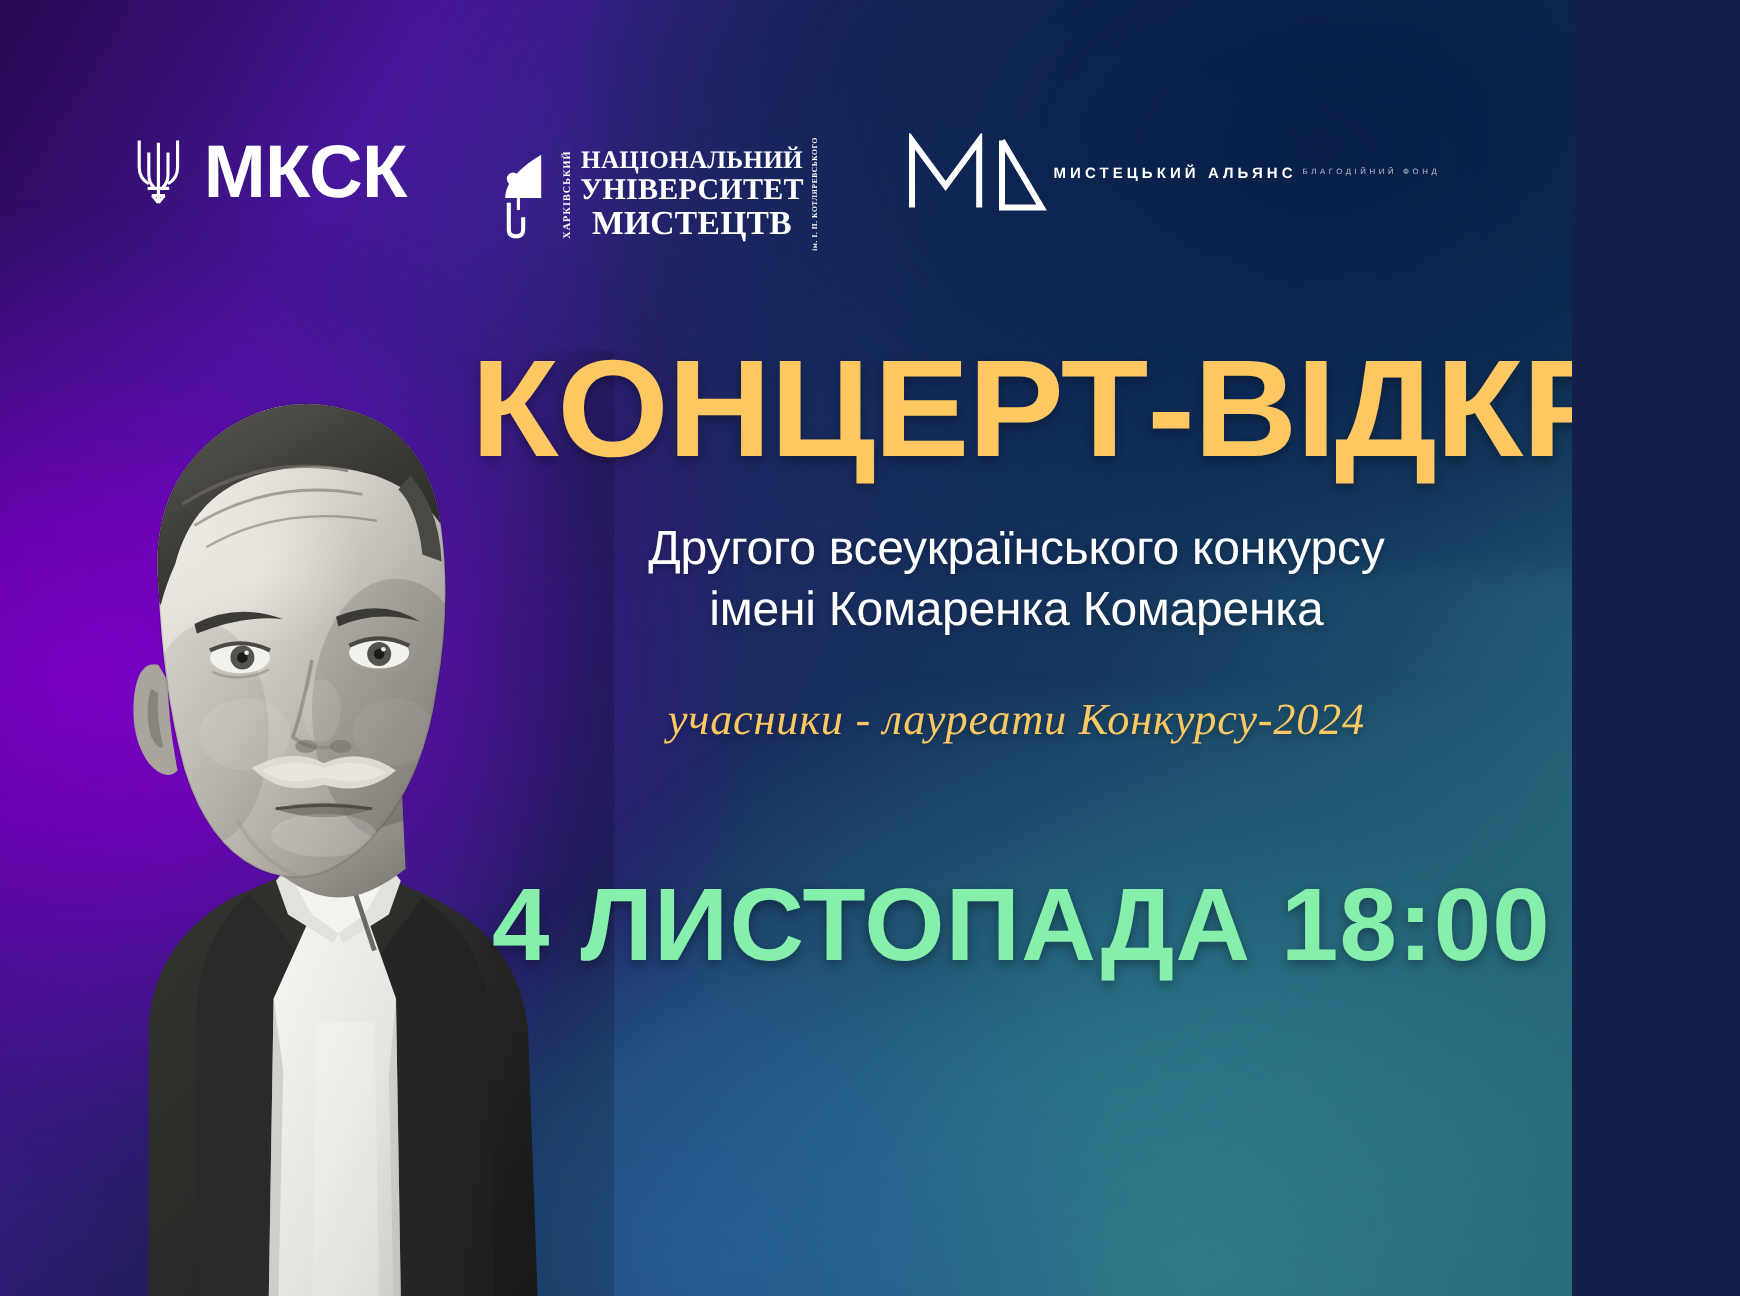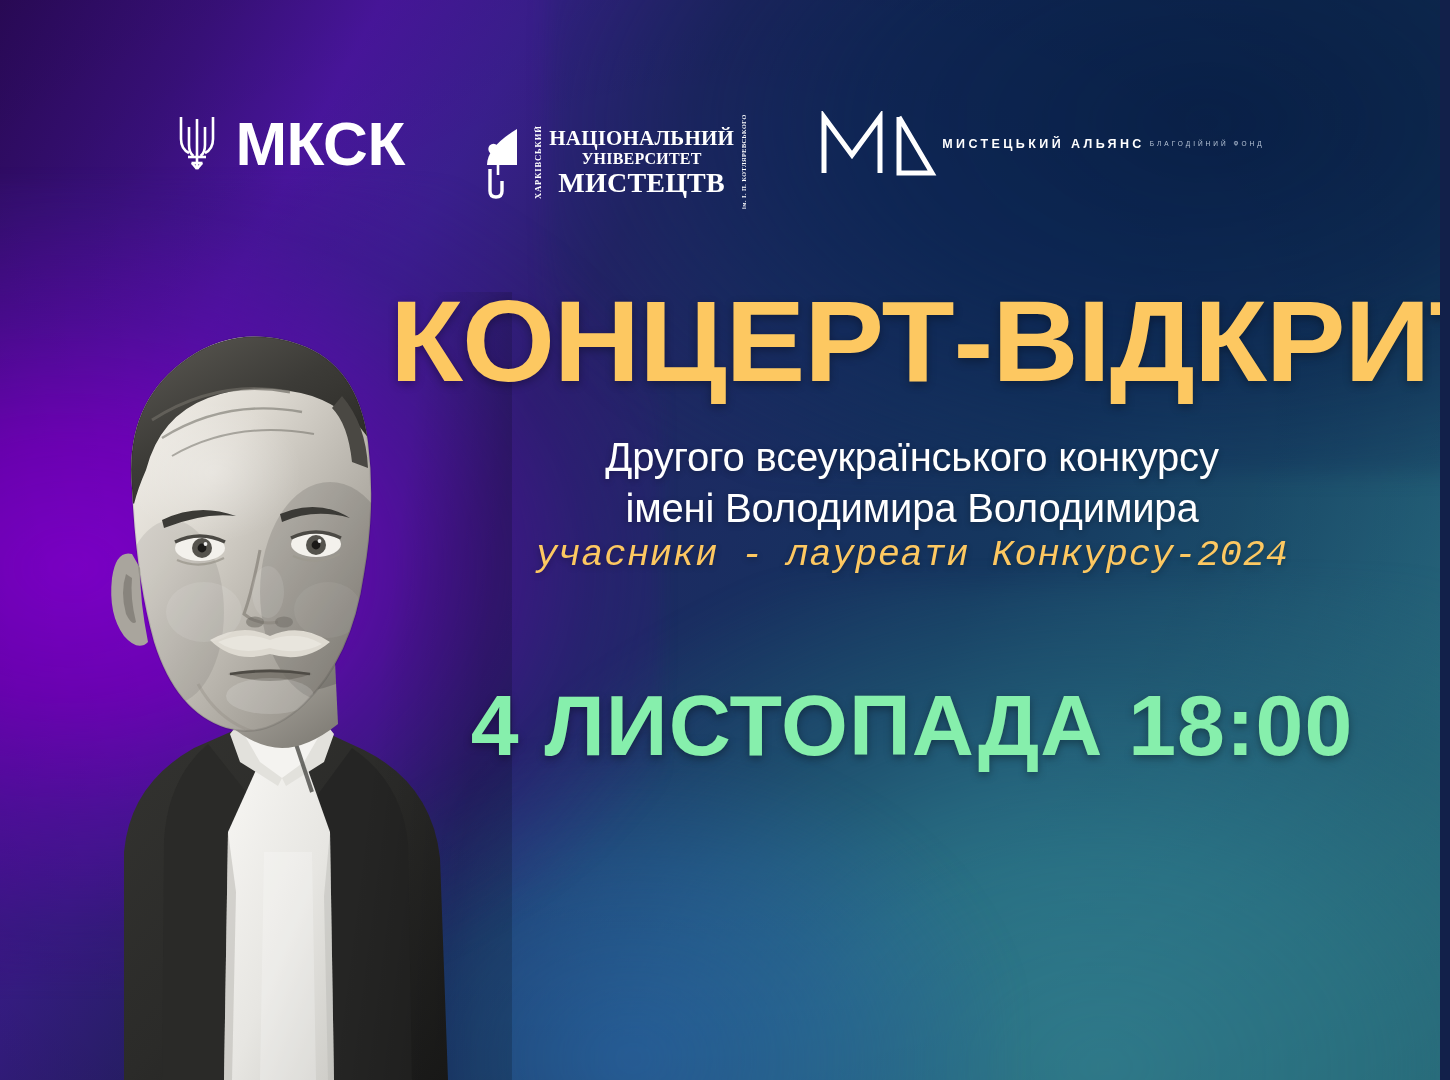--- a/index.html
+++ b/index.html
@@ -6,21 +6,21 @@
   html, body {
     width:1450px; height:1080px;
     overflow:hidden;
     background:#12204a;
     font-family:"Liberation Sans", sans-serif;
   }
 
   
   #poster {
     position:relative;
-    width:1440px; height:1080px;
+    width:1310px; height:1080px;
     overflow:hidden;
     isolation:isolate;
   }
 
   
   .bg-base {
     position:absolute; inset:0;
     background:
       linear-gradient(118deg,
         #2d0a5e 0%,
@@ -137,21 +137,21 @@
   .hnum-stack span {
     color:#ffffff;
     font-family:"Liberation Serif", serif;
     font-weight:bold;
     line-height:1.0;
     letter-spacing:0.2px;
     white-space:nowrap;
     display:block;
   }
   .hnum-l1 { font-size:21px; }
-  .hnum-l2 { font-size:16px; }
+  .hnum-l2 { font-size:25px; }
   .hnum-l3 { font-size:28px; }
 
   
   .logo-ma {
     flex-direction:row;
     align-items:center;
     gap:5px;
   }
   .ma-mark { width:118px; height:66px; display:block; }
   .ma-name {
@@ -209,22 +209,23 @@
     font-family:"Liberation Sans", sans-serif;
     font-weight:normal;
     font-size:40px;
     line-height:1.26;
     letter-spacing:-0.2px;
     text-shadow:0 2px 6px rgba(0,0,0,0.28);
   }
   .subtitle .ln { display:block; white-space:nowrap; }
 
   .tagline {
+    margin-top:46px;
     color:#fdc861;
-    font-family:Liberation Mono, monospace;
+    font-family:Liberation Serif, serif;
     font-style:italic;
     font-weight:normal;
     font-size:37px;
     line-height:1.2;
     letter-spacing:0.6px;
     white-space:nowrap;
     text-shadow:0 2px 6px rgba(0,0,0,0.28);
   }
 
   .datetime {
@@ -427,21 +428,21 @@
       <rect x="0" y="0" width="500" height="788" fill="url(#gFade)"></rect>
     </svg>
   </div>
 
   <div class="content">
 
     <div class="headline">КОНЦЕРТ-ВІДКРИТТЯ</div>
 
     <div class="subtitle">
       <span class="ln">Другого всеукраїнського конкурсу</span>
-      <span class="ln">імені Володимира Володимира</span>
+      <span class="ln">імені Комаренка Комаренка</span>
     </div>
 
     <div class="tagline">учасники - лауреати Конкурсу-2024</div>
 
     <div class="datetime">4 ЛИСТОПАДА 18:00</div>
   </div>
 
 </div>
 
 </body></html>

